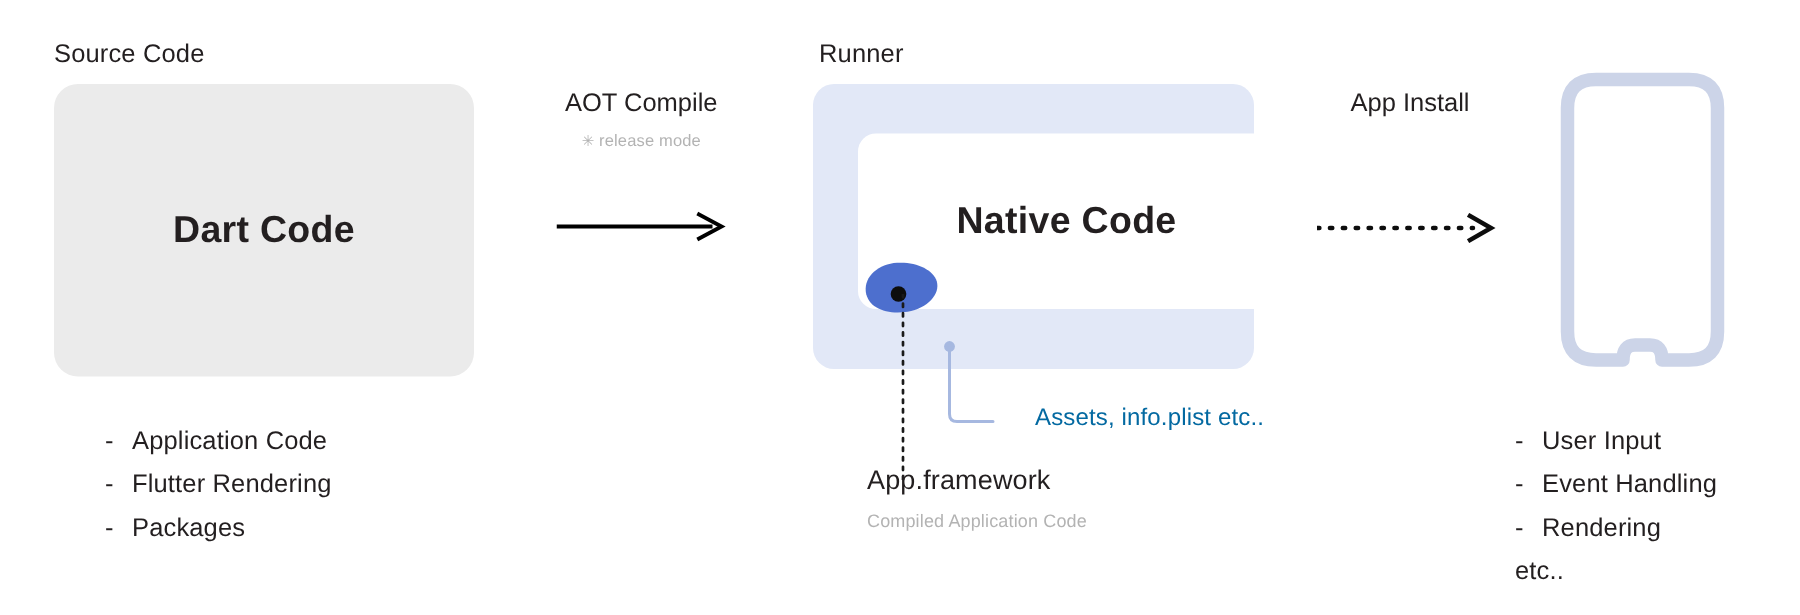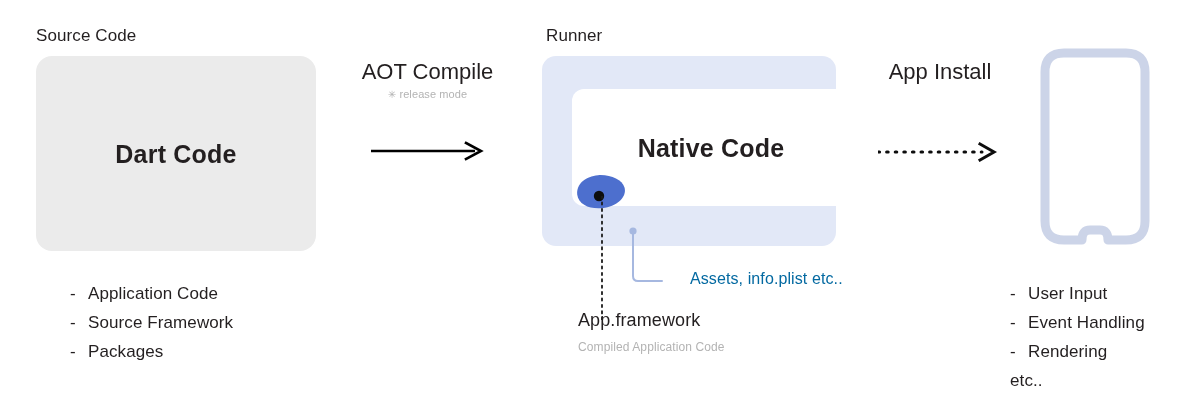--- a/index.html
+++ b/index.html
@@ -51,21 +51,21 @@
     transform: translateY(-50%);
     text-align: center;
     font-size: 25px;
     font-weight: bold;
     color: #231f20;
     letter-spacing: .2px;
   }
 
   
   .step-title {
-    font-size: 22px;
+    font-size: 17px;
     color: #231f20;
     white-space: nowrap;
     text-align: center;
   }
   .step-sub {
     font-size: 11px;
     color: #b3b3b3;
     white-space: nowrap;
     text-align: center;
     letter-spacing: .1px;
@@ -200,21 +200,21 @@
     <div class="card-source-label">Dart Code</div>
   </div>
 
   <div class="abs bullets bullets-left">
     <div class="row">
       <span class="dash">-</span>
       <span class="txt">Application Code</span>
     </div>
     <div class="row">
       <span class="dash">-</span>
-      <span class="txt">Source Framework</span>
+      <span class="txt">Flutter Rendering</span>
     </div>
     <div class="row">
       <span class="dash">-</span>
       <span class="txt">Packages</span>
     </div>
   </div>
 
   <div class="abs step-title" style="left:350px; top:59px; width:155px;">AOT Compile</div>
 
   <div class="abs step-sub" style="left:350px; top:88px; width:155px;">

